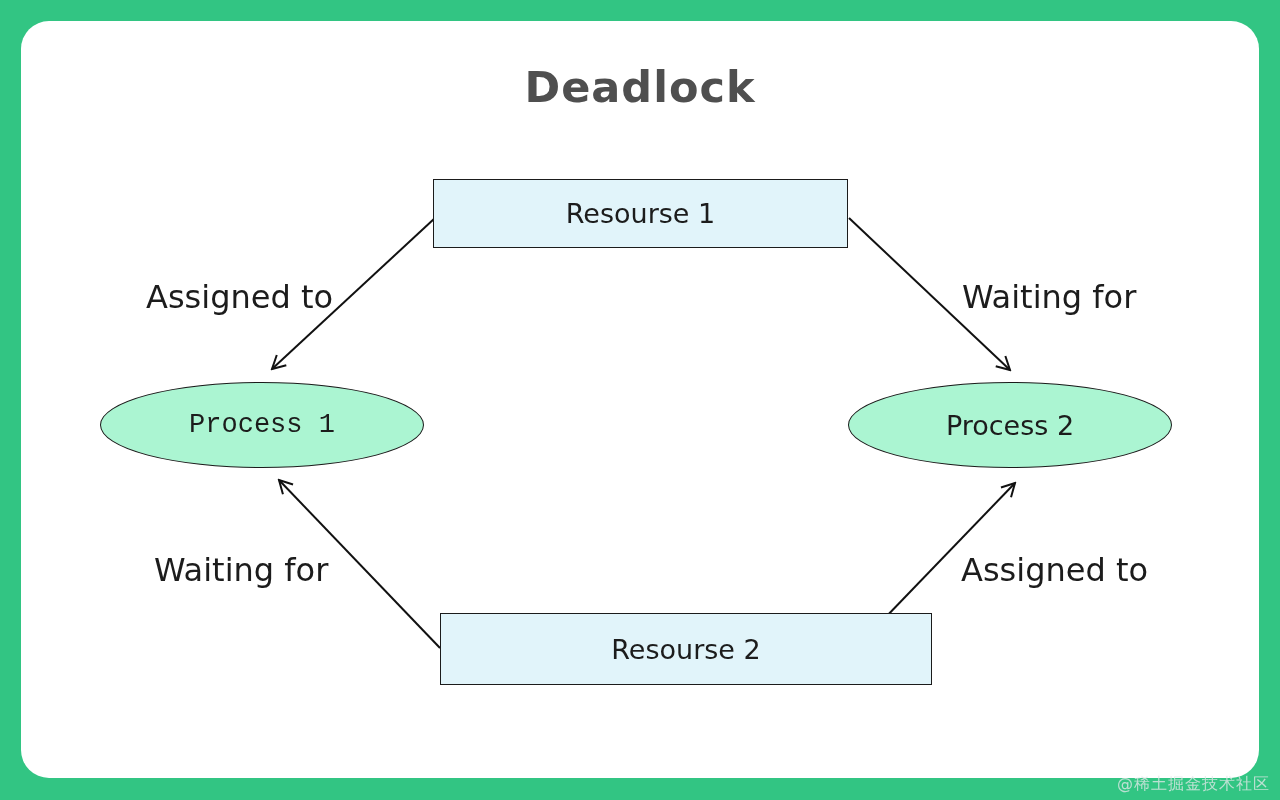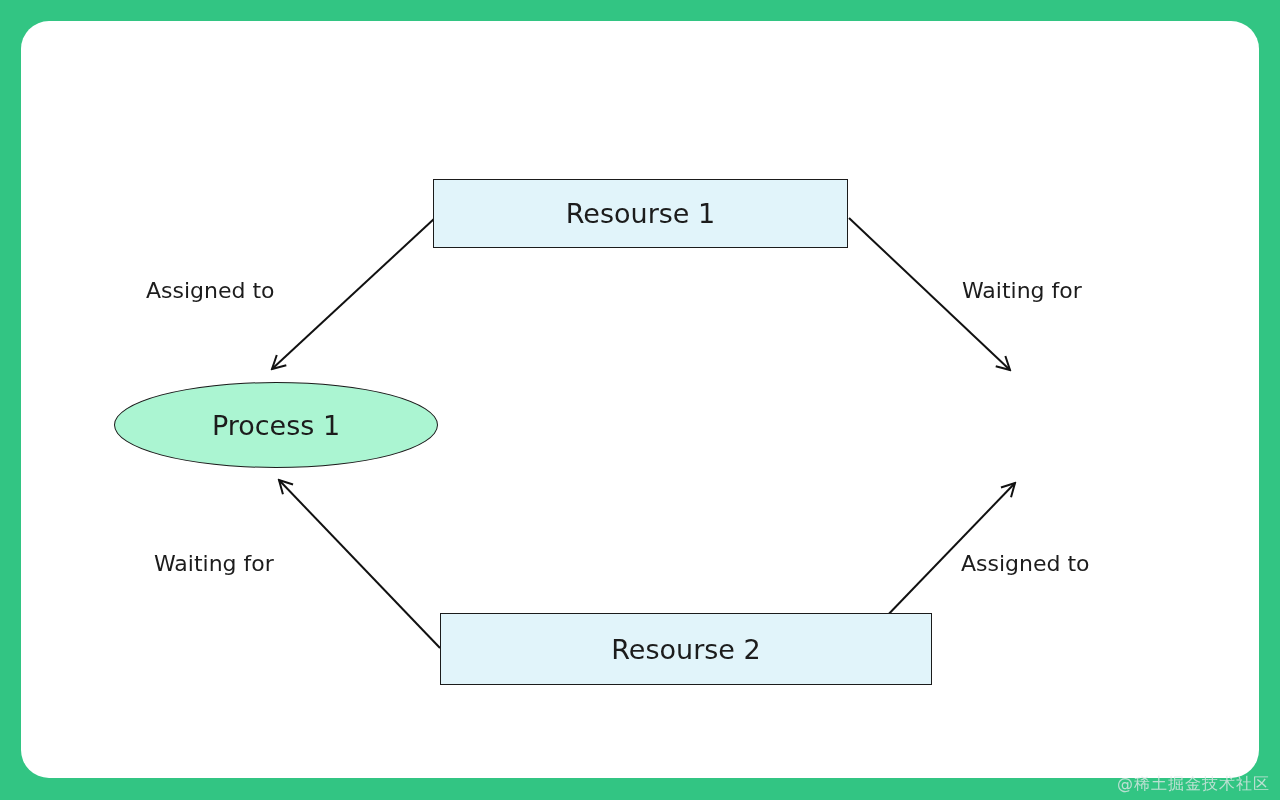--- a/index.html
+++ b/index.html
@@ -64,25 +64,25 @@
     background: var(--color-resource_fill, #e1f4fa);
     border: 1px solid var(--color-node_border, #1b1b1b);
   }
   .ellipse-node {
     background: var(--color-process_fill, #abf5d2);
     border: 1px solid var(--color-node_border, #1b1b1b);
     border-radius: 50%;
   }
   #node-resource1 { left: 433px; top: 179px; width: 415px; height: 69px; text-align: right; }
   #node-resource2 { left: 440px; top: 613px; width: 492px; height: 72px; }
-  #node-process1  { left: 114px; top: 382px; width: 324px; height: 86px; }
+  #node-process1  { left: 100px; top: 382px; width: 324px; height: 86px; font-family: Liberation Mono, monospace; }
   #node-process2  { left: 848px; top: 382px; width: 324px; height: 86px; }
   .edge-label {
     position: absolute;
-    font-size: 22px;
+    font-size: 32px;
     color: var(--color-text, #1c1c1c);
     white-space: nowrap;
   }
   #label-top-left     { left: 146px; top: 278px; }
   #label-top-right    { left: 962px; top: 278px; }
   #label-bottom-left  { left: 154px; top: 551px; }
   #label-bottom-right { left: 961px; top: 551px; }
   .watermark {
     position: absolute;
     right: 10px;
@@ -93,20 +93,21 @@
   }
 </style>
 </head>
 <body>
 
 <div class="frame">
   <div class="card"></div>
 
   <div class="stage">
 
+    <div class="title">Deadlock</div>
 
     <svg class="arrow-layer" viewBox="0 0 1280 800" xmlns="http://www.w3.org/2000/svg">
       <defs>
         <marker id="arrowhead" viewBox="0 0 18 18" refX="16" refY="9" markerWidth="18" markerHeight="18" markerUnits="userSpaceOnUse" orient="auto">
           <path d="M3,2 L16,9 L3,16" fill="none" stroke="#111111" stroke-width="2"></path>
         </marker>
       </defs>
       <line x1="435" y1="218" x2="272" y2="369" marker-end="url(#arrowhead)"></line>
       <line x1="849" y1="218" x2="1010" y2="370" marker-end="url(#arrowhead)"></line>
       <line x1="440" y1="648" x2="279" y2="480" marker-end="url(#arrowhead)"></line>
@@ -118,20 +119,23 @@
     </div>
 
     <div id="node-resource2" class="node rect-node">
       <span>Resourse 2</span>
     </div>
 
     <div id="node-process1" class="node ellipse-node">
       <span>Process 1</span>
     </div>
 
+    <div id="node-process2" class="node ellipse-node">
+      <span>Process 2</span>
+    </div>
 
     <div id="label-top-left" class="edge-label">Assigned to</div>
 
     <div id="label-top-right" class="edge-label">Waiting for</div>
 
     <div id="label-bottom-left" class="edge-label">Waiting for</div>
 
     <div id="label-bottom-right" class="edge-label">Assigned to</div>
   </div>
 

